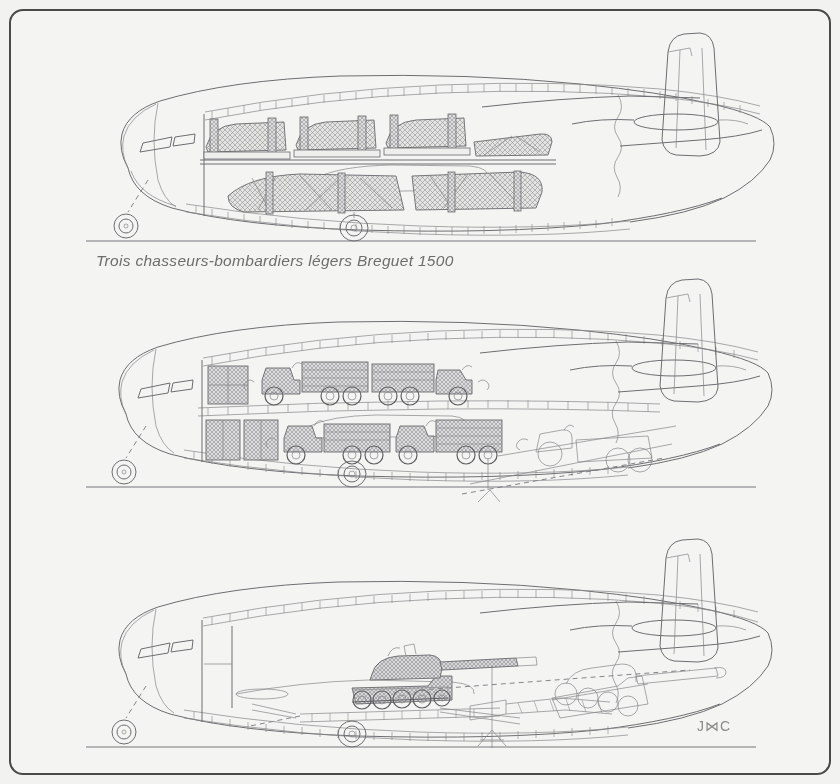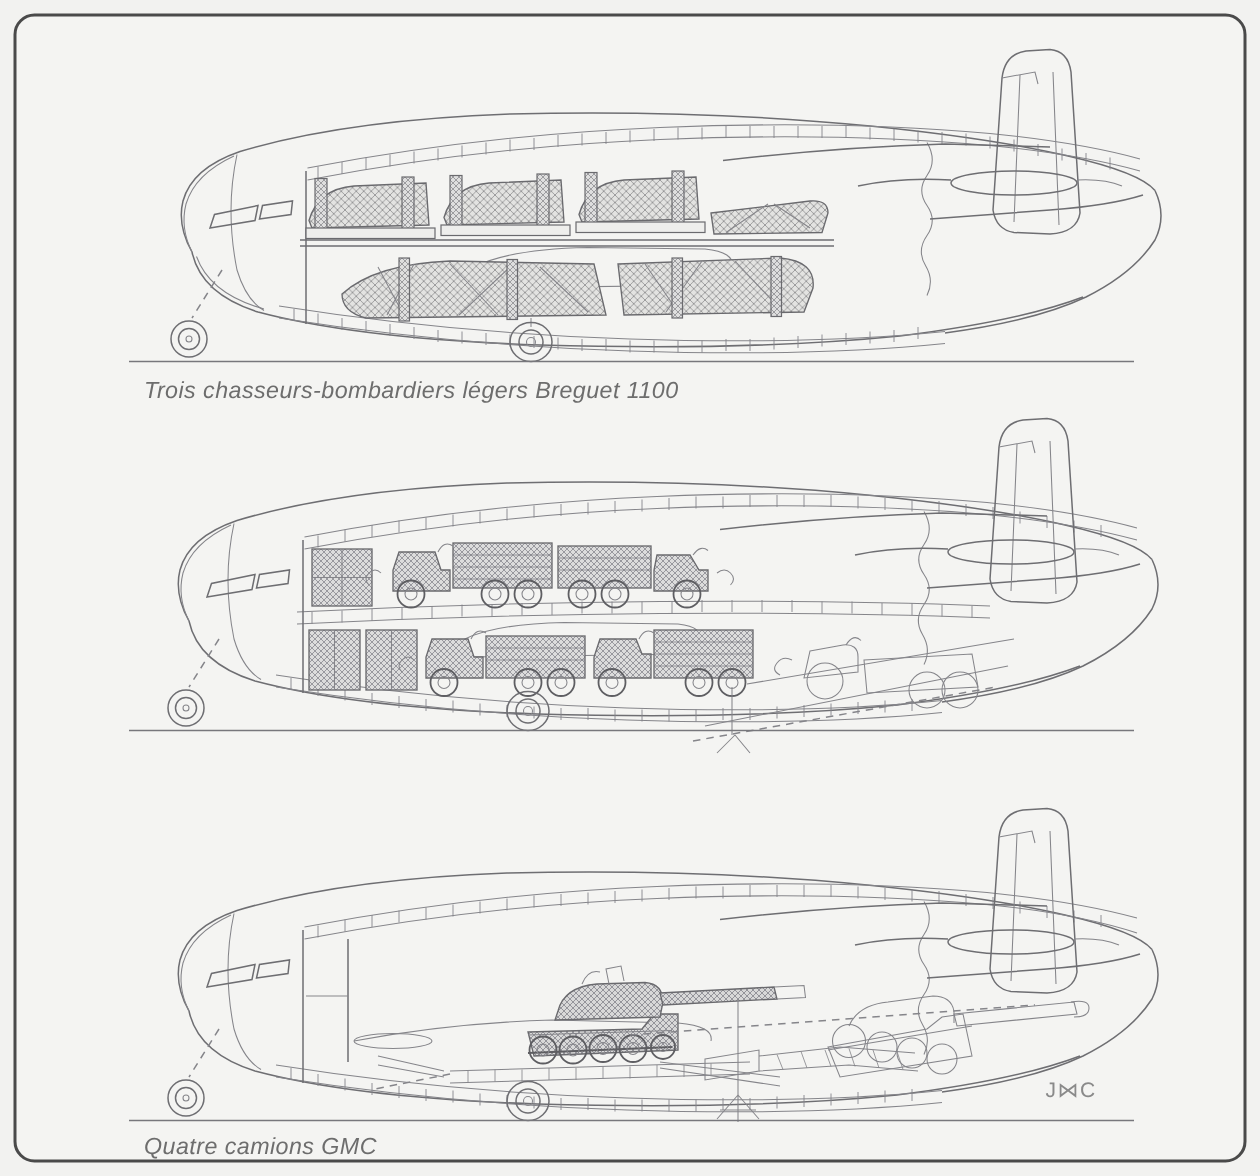--- a/index.html
+++ b/index.html
@@ -257,21 +257,21 @@
       <g>
         <line class="ln-t" x1="354" y1="212" x2="354" y2="218"></line>
         <ellipse class="ln" cx="354" cy="228" rx="14" ry="13"></ellipse>
         <ellipse class="ln" cx="354" cy="228" rx="8" ry="8"></ellipse>
         <ellipse class="ln-t" cx="354" cy="228" rx="3" ry="3"></ellipse>
       </g>
 
       <line class="grnd" x1="86" y1="241" x2="756" y2="241"></line>
     </svg>
 
-    <div class="caption" id="caption-1">Trois chasseurs-bombardiers légers Breguet 1100</div>
+    <div class="caption" id="caption-1">Trois chasseurs-bombardiers légers Breguet 1500</div>
   </div>
 
   <div class="panel" id="panel-2">
     <svg width="840" height="250" viewBox="0 0 840 250">
       <defs>
         <pattern id="xh3" width="4" height="4" patternUnits="userSpaceOnUse">
           <rect width="4" height="4" fill="#dcdcdc"></rect>
           <path d="M0 0 L4 4 M4 0 L0 4" stroke="#82828a" stroke-width="0.5"></path>
         </pattern>
       </defs>
@@ -517,21 +517,20 @@
       </g>
       <g>
         <ellipse class="ln" cx="352" cy="206" rx="14" ry="13"></ellipse>
         <ellipse class="ln" cx="352" cy="206" rx="8" ry="8"></ellipse>
         <ellipse class="ln-t" cx="352" cy="206" rx="3" ry="3"></ellipse>
       </g>
 
       <line class="grnd" x1="86" y1="219" x2="756" y2="219"></line>
     </svg>
 
-    <div class="caption" id="caption-2">Quatre camions GMC</div>
   </div>
 
   <div class="panel" id="panel-3">
     <svg width="840" height="266" viewBox="0 0 840 266">
       <defs>
         <pattern id="xh4" width="4" height="4" patternUnits="userSpaceOnUse">
           <rect width="4" height="4" fill="#d8d8d8"></rect>
           <path d="M0 0 L4 4 M4 0 L0 4" stroke="#7e7e86" stroke-width="0.5"></path>
         </pattern>
       </defs>

